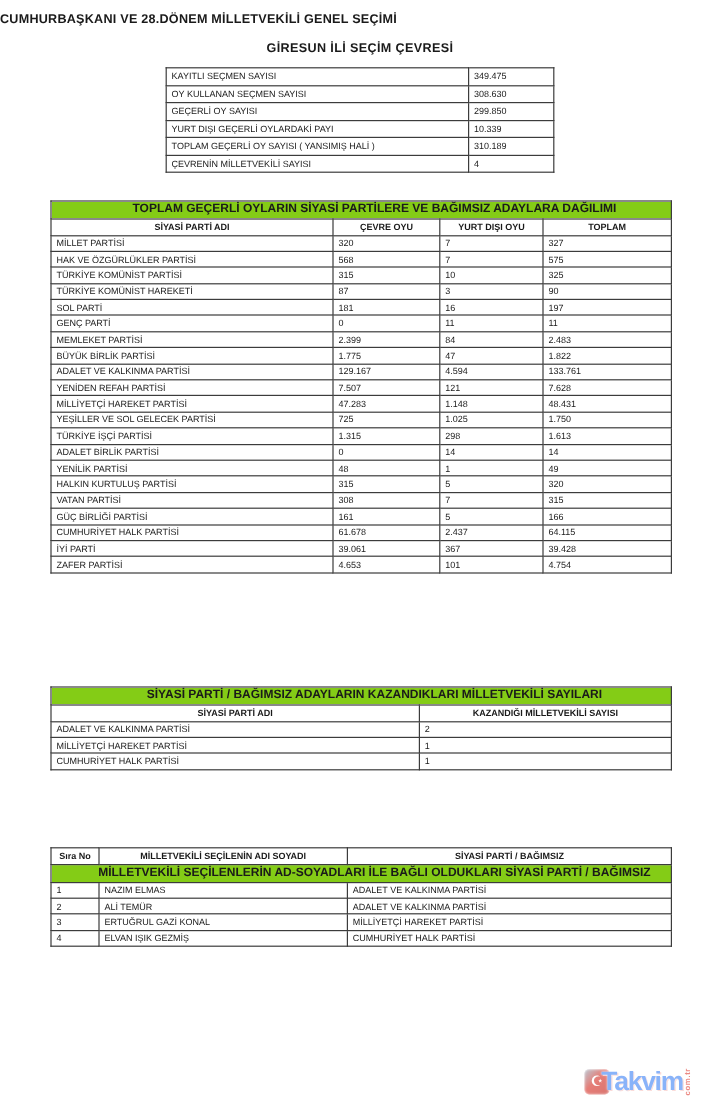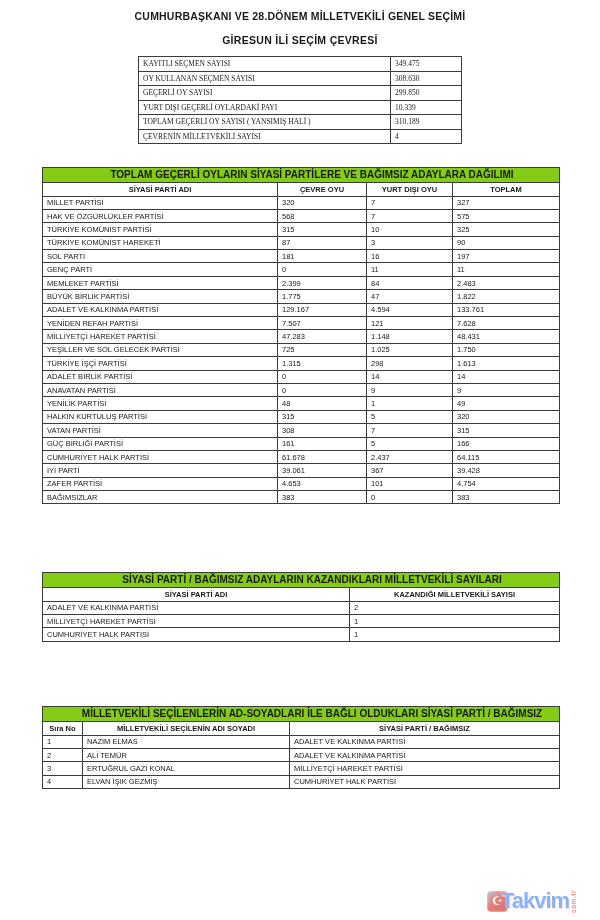--- a/index.html
+++ b/index.html
@@ -1,21 +1,21 @@
 <!DOCTYPE html>
 <html><head>
 <meta charset="utf-8">
 <style>
   html,body{margin:0;padding:0;}
   body{
     width:600px;height:920px;background:#ffffff;position:relative;
     font-family:"Liberation Sans", sans-serif;color:#1a1a1a;overflow:hidden;
   }
   .page-title{
-    position:absolute;top:10px;left:0;width:600px;text-align:center;
+    position:absolute;top:10px;left:0;width:600px;
     font-size:10.5px;font-weight:bold;letter-spacing:.2px;
   }
   .page-subtitle{
     position:absolute;top:34px;left:0;width:600px;text-align:center;
     font-size:10.5px;font-weight:bold;letter-spacing:.3px;
   }
   table.tbl{
     border-collapse:collapse;table-layout:fixed;position:absolute;
     font-size:7.5px;color:#1a1a1a;
   }
@@ -24,21 +24,21 @@
     padding:0 4px;overflow:hidden;white-space:nowrap;
     font-weight:normal;text-align:left;
   }
   table.tbl th{font-weight:bold;text-align:center;height:13px;}
   table.tbl th.ttl{background:#84cc16;height:13.5px;font-size:10px;padding-left:26px;}
   table.tbl td{height:12.4px;}
   .num{text-align:right;}
   .ctr{text-align:center;}
   .lbl{text-align:left;}
   
-  #summary-table{top:56px;left:138px;width:323px;font-family:Liberation Serif, serif;}
+  #summary-table{top:56px;left:138px;width:323px;}
   #summary-table td{height:13.5px;}
   
   #votes-table{top:167px;left:42px;width:517px;}
   
   #seats-table{top:572px;left:42px;width:517px;}
   #seats-table td{text-align:left;}
   
   #deputies-table{top:706px;left:42px;width:517px;}
   
   .watermark{
@@ -197,26 +197,20 @@
         <td class="num">298</td>
         <td class="num">1.613</td>
       </tr>
       <tr>
         <td class="lbl">ADALET BİRLİK PARTİSİ</td>
         <td class="num">0</td>
         <td class="num">14</td>
         <td class="num">14</td>
       </tr>
       <tr>
-        <td class="lbl">ANAVATAN PARTİSİ</td>
-        <td class="num">0</td>
-        <td class="num">9</td>
-        <td class="num">9</td>
-      </tr>
-      <tr>
         <td class="lbl">YENİLİK PARTİSİ</td>
         <td class="num">48</td>
         <td class="num">1</td>
         <td class="num">49</td>
       </tr>
       <tr>
         <td class="lbl">HALKIN KURTULUŞ PARTİSİ</td>
         <td class="num">315</td>
         <td class="num">5</td>
         <td class="num">320</td>
@@ -243,26 +237,20 @@
         <td class="lbl">İYİ PARTİ</td>
         <td class="num">39.061</td>
         <td class="num">367</td>
         <td class="num">39.428</td>
       </tr>
       <tr>
         <td class="lbl">ZAFER PARTİSİ</td>
         <td class="num">4.653</td>
         <td class="num">101</td>
         <td class="num">4.754</td>
-      </tr>
-      <tr>
-        <td class="lbl">BAĞIMSIZLAR</td>
-        <td class="num">383</td>
-        <td class="num">0</td>
-        <td class="num">383</td>
       </tr>
     </tbody>
 </table>
 
 <table class="tbl" id="seats-table">
   <colgroup>
       <col style="width:307px">
       <col style="width:210px">
     </colgroup>
   <thead>
@@ -291,26 +279,26 @@
 </table>
 
 <table class="tbl" id="deputies-table">
   <colgroup>
       <col style="width:40px">
       <col style="width:207px">
       <col style="width:270px">
     </colgroup>
   <thead>
     <tr>
-      <th class="ttl" colspan="3">MİLLETVEKİLİ SEÇİLENLERİN AD-SOYADLARI İLE BAĞLI OLDUKLARI SİYASİ PARTİ / BAĞIMSIZ</th>
-    </tr>
-    <tr>
       <th>Sıra No</th>
       <th>MİLLETVEKİLİ SEÇİLENİN ADI SOYADI</th>
       <th>SİYASİ PARTİ / BAĞIMSIZ</th>
+    </tr>
+    <tr>
+      <th class="ttl" colspan="3">MİLLETVEKİLİ SEÇİLENLERİN AD-SOYADLARI İLE BAĞLI OLDUKLARI SİYASİ PARTİ / BAĞIMSIZ</th>
     </tr>
   </thead>
   <tbody>
       <tr>
         <td class="ctr">1</td>
         <td class="lbl">NAZIM ELMAS</td>
         <td class="lbl">ADALET VE KALKINMA PARTİSİ</td>
       </tr>
       <tr>
         <td class="ctr">2</td>

